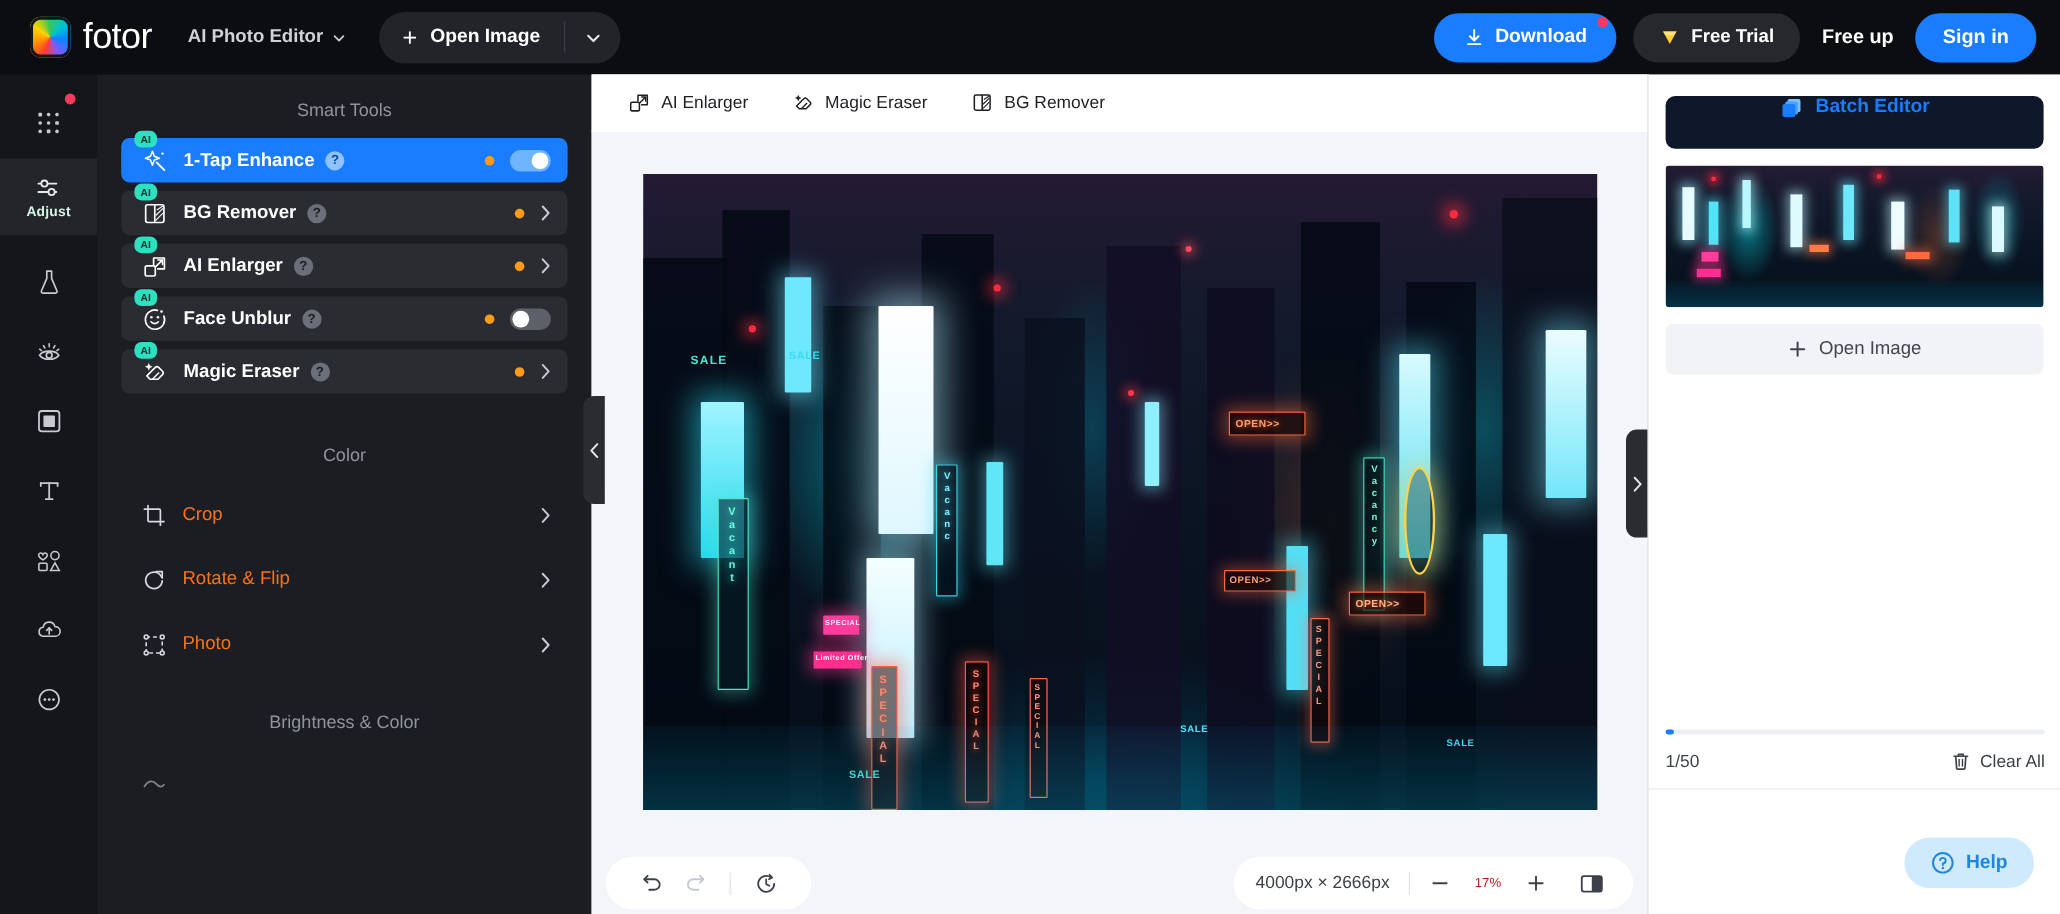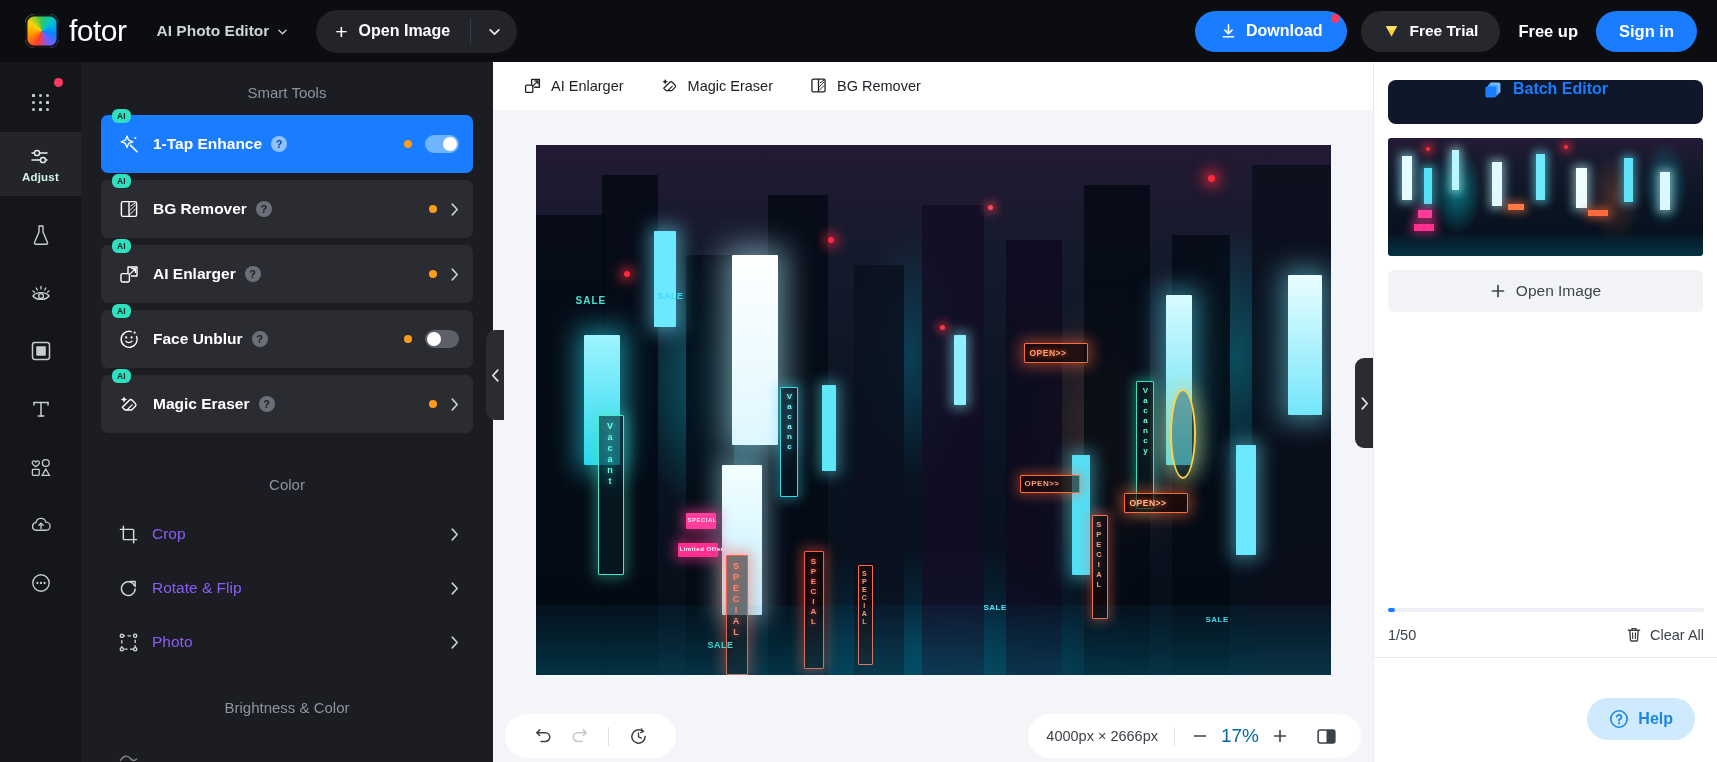--- a/index.html
+++ b/index.html
@@ -95,21 +95,21 @@
   
   .panel {
     position: absolute; left: 81px; top: 62px; width: 412px; height: 700px;
     background: #1b1d22; overflow: hidden;
   }
   .sec-title {
     text-align: center; color: #8f949e; font-size: 15px;
     padding: 22px 0 14px 0; font-weight: 400;
   }
   .tool-row {
-    position: relative; margin: 0 20px 7px 20px; height: 58px;
+    position: relative; margin: 0 20px 7px 20px; height: 37px;
     background: #2a2c31; border-radius: 7px;
     display: flex; align-items: center; padding: 0 14px 0 17px; cursor: pointer;
   }
   .tool-row.sel { background: #1a7dff; }
   .ai-chip {
     position: absolute; left: 11px; top: -6px; background: #2ee0c0;
     color: #0b2b27; font-size: 8.5px; font-weight: 800; line-height: 1;
     padding: 2.5px 5px 2.5px 5px; border-radius: 6px; letter-spacing: 0.2px;
   }
   .tool-ic { width: 22px; height: 22px; color: #fff; flex: 0 0 22px; margin-right: 13px; }
@@ -132,21 +132,21 @@
   }
   .toggle.on { background: #6fb4ff; }
   .toggle.on .knob { left: 18px; }
   .chev-r { width: 9px; height: 15px; color: #c9ccd3; }
 
   .plain-row {
     margin: 0 20px; height: 54px; display: flex; align-items: center;
     padding: 0 14px 0 17px; cursor: pointer; border-radius: 7px;
   }
   .plain-ic { width: 21px; height: 21px; color: #d6d9df; margin-right: 13px; flex: 0 0 21px; }
-  .plain-lbl { color: #8b5cf6; font-size: 15.5px; }
+  .plain-lbl { color: #f97316; font-size: 15.5px; }
 
   
   .panel-handle {
     position: absolute; left: 486px; top: 330px; width: 18px; height: 90px;
     background: #2a2c31; border-radius: 9px 0 0 9px;
     display: flex; align-items: center; justify-content: center; cursor: pointer;
     z-index: 6;
   }
 
   
@@ -214,21 +214,21 @@
   .sb-right {
     margin-left: auto; margin-right: 12px; background: #fff; border-radius: 26px;
     height: 44px; display: flex; align-items: center; gap: 2px; padding: 0 18px;
   }
   .dims { color: #3c4149; font-size: 14.5px; padding-right: 14px; }
   .vdiv { width: 1px; height: 19px; background: #dfe2e8; margin-right: 6px; }
   .zbtn {
     width: 34px; height: 34px; display: flex; align-items: center; justify-content: center;
     cursor: pointer; color: #3c4149; font-size: 20px; font-weight: 300;
   }
-  .zval { color: #0369a1; font-size: 19px; width: 42px; text-align: center; }
+  .zval { color: #b91c1c; font-size: 11px; width: 42px; text-align: center; }
   .cmp-btn {
     width: 34px; height: 34px; display: flex; align-items: center; justify-content: center;
     cursor: pointer; margin-left: 10px;
   }
 
   
   .rpanel {
     position: absolute; left: 1373px; top: 62px; width: 344px; height: 700px;
     background: #fff; border-left: 1px solid #e8eaee;
   }

